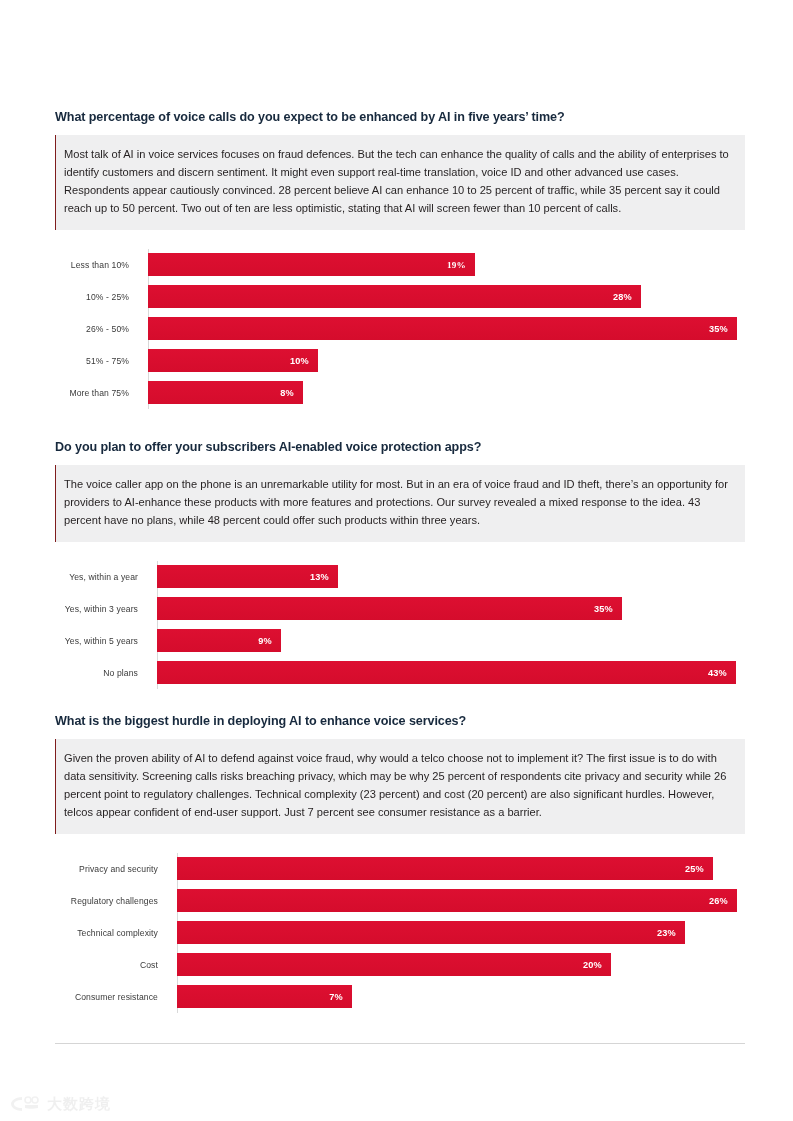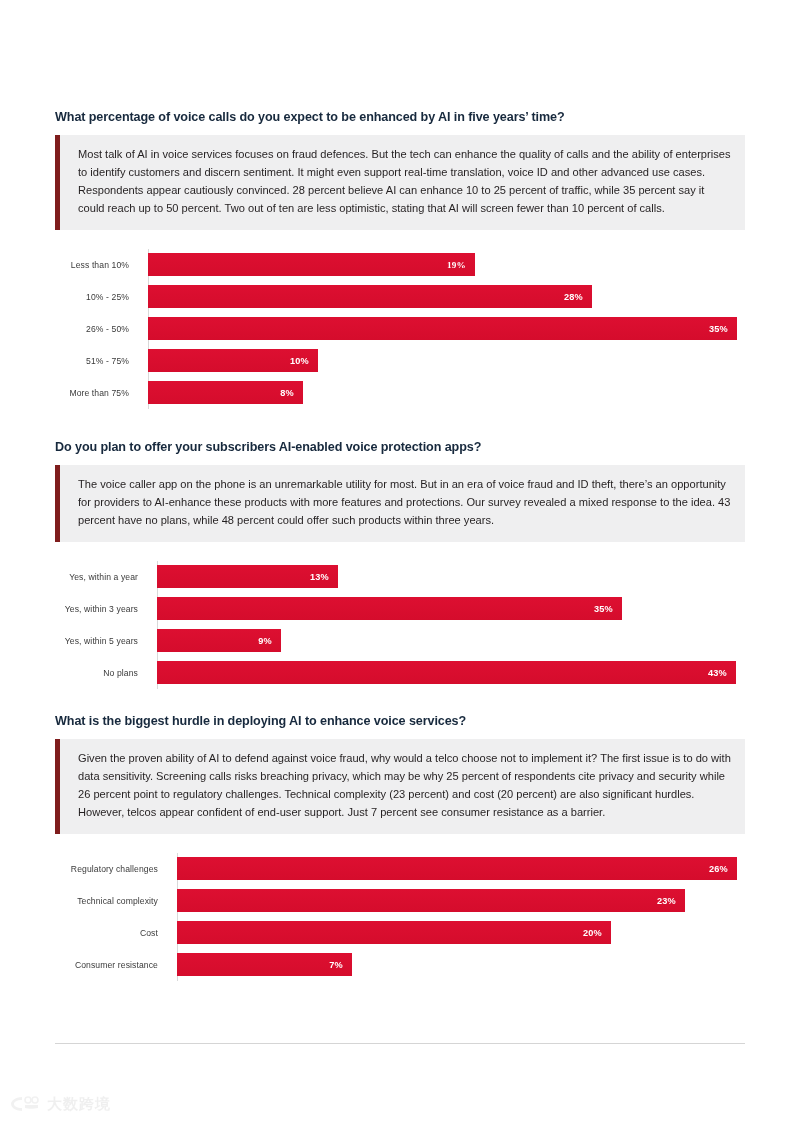--- a/index.html
+++ b/index.html
@@ -32,22 +32,22 @@
     font-size: 12.6px;
     font-weight: bold;
     color: #17293d;
     letter-spacing: -0.1px;
     margin: 0 0 9px 0;
     line-height: 1.25;
   }
   .summary {
     position: relative;
     background: #efeff0;
-    border-left: 5px solid #7f1d1d;
-    padding: 11px 14px 12px 18px;
+    border-left: 1px solid #7f1d1d;
+    padding: 11px 14px 12px 8px;
     box-sizing: border-box;
   }
   .summary p {
     margin: 0;
     font-size: 11.1px;
     line-height: 1.62;
     color: #231f20;
   }
 
   
@@ -168,21 +168,21 @@
         <div class="row-label">Less than 10%</div>
         <div class="bar-area">
           <div class="bar" style="width:327px;font-family:Liberation Serif, serif;">
             <span class="bar-value">19%</span>
           </div>
         </div>
       </div>
       <div class="chart-row">
         <div class="row-label">10% - 25%</div>
         <div class="bar-area">
-          <div class="bar" style="width:444px;">
+          <div class="bar" style="width:493px;">
             <span class="bar-value">28%</span>
           </div>
         </div>
       </div>
       <div class="chart-row">
         <div class="row-label">26% - 50%</div>
         <div class="bar-area">
           <div class="bar" style="width:589px;">
             <span class="bar-value">35%</span>
           </div>
@@ -247,20 +247,28 @@
       </div>
     </div>
   </div>
 
   <div class="section" style="top:714px;">
     <h2 class="q-heading">What is the biggest hurdle in deploying AI to enhance voice services?</h2>
     <div class="summary">
       <p>Given the proven ability of AI to defend against voice fraud, why would a telco choose not to implement it? The first issue is to do with data sensitivity. Screening calls risks breaching privacy, which may be why 25 percent of respondents cite privacy and security while 26 percent point to regulatory challenges. Technical complexity (23 percent) and cost (20 percent) are also significant hurdles. However, telcos appear confident of end-user support. Just 7 percent see consumer resistance as a barrier.</p>
     </div>
     <div class="chart chart-3">
+      <div class="chart-row">
+        <div class="row-label">Privacy and security</div>
+        <div class="bar-area">
+          <div class="bar" style="width:536px;">
+            <span class="bar-value">25%</span>
+          </div>
+        </div>
+      </div>
       <div class="chart-row">
         <div class="row-label">Regulatory challenges</div>
         <div class="bar-area">
           <div class="bar" style="width:560px;">
             <span class="bar-value">26%</span>
           </div>
         </div>
       </div>
       <div class="chart-row">
         <div class="row-label">Technical complexity</div>

